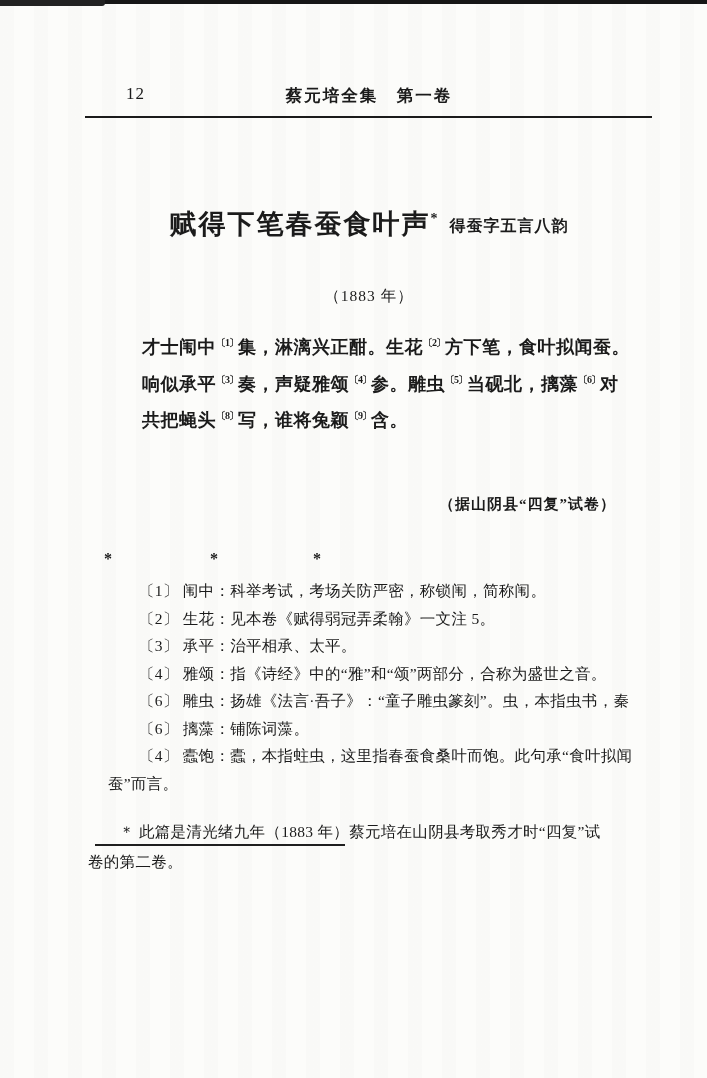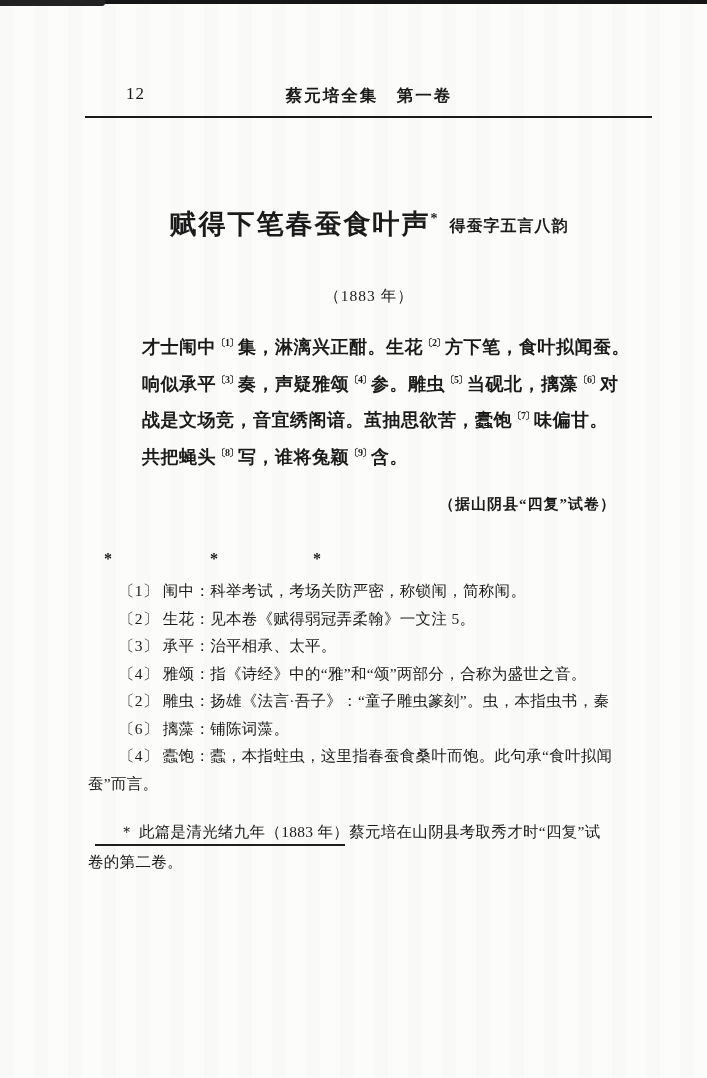--- a/index.html
+++ b/index.html
@@ -38,21 +38,21 @@
 
   .separator-row { position:absolute; top:550px; left:88px; width:562px; height:20px;
     font-size:16px; font-weight:bold; }
   .separator-row span { position:absolute; top:0; }
   .separator-row .a0 { left:16px; }
   .separator-row .a1 { left:122px; }
   .separator-row .a2 { left:225px; }
 
   .annotations { position:absolute; top:577px; left:88px; width:562px;
     font-size:15.5px; line-height:27.5px; font-weight:500; letter-spacing:0.3px; }
-  .annotations .tline { white-space:nowrap; }
+  .annotations .tline { white-space:nowrap;margin-left:20px; }
   .annotations .indent { text-indent:2em; }
 
   .footnote-rule { position:absolute; top:844px; left:95px; width:250px; height:1.5px; background:#1f1f1f; }
 
   .bottom-footnote { position:absolute; top:817px; left:88px; width:562px;
     font-size:15.5px; line-height:30px; font-weight:500; letter-spacing:0.3px; }
   .bottom-footnote .tline { white-space:nowrap; }
   .bottom-footnote .indent { text-indent:2em; }
 
   .fn-ref { font-size:10px; vertical-align:7px; letter-spacing:-1px; font-weight:bold; }
@@ -71,38 +71,37 @@
 
 <div class="title-row">
   <span class="main-title">赋得下笔春蚕食叶声</span><span class="title-note-marker">*</span><span class="subtitle">得蚕字五言八韵</span>
 </div>
 
 <div class="date-line">（1883 年）</div>
 
 <div class="poem">
     <div class="tline indent"><span>才士闱中</span><span class="fn-ref">〔1〕</span><span>集，淋漓兴正酣。生花</span><span class="fn-ref">〔2〕</span><span>方下笔，食叶拟闻蚕。</span></div>
     <div class="tline indent"><span>响似承平</span><span class="fn-ref">〔3〕</span><span>奏，声疑雅颂</span><span class="fn-ref">〔4〕</span><span>参。雕虫</span><span class="fn-ref">〔5〕</span><span>当砚北，摛藻</span><span class="fn-ref">〔6〕</span><span>对</span></div>
-    <div class="tline indent"><span>战是文场竞，音宜绣阁谙。茧抽思欲苦，蠹饱</span><span class="fn-ref">〔7〕</span><span>味偏甘。</span></div>
     <div class="tline indent"><span>共把蝇头</span><span class="fn-ref">〔8〕</span><span>写，谁将兔颖</span><span class="fn-ref">〔9〕</span><span>含。</span></div>
   </div>
 
 <div class="attribution">（据山阴县“四复”试卷）</div>
 
 <div class="separator-row">
   <span class="a0">*</span>
   <span class="a1">*</span>
   <span class="a2">*</span>
 </div>
 
 <div class="annotations">
     <div class="tline indent">〔1〕 闱中：科举考试，考场关防严密，称锁闱，简称闱。</div>
     <div class="tline indent">〔2〕 生花：见本卷《赋得弱冠弄柔翰》一文注 5。</div>
     <div class="tline indent">〔3〕 承平：治平相承、太平。</div>
     <div class="tline indent">〔4〕 雅颂：指《诗经》中的“雅”和“颂”两部分，合称为盛世之音。</div>
-    <div class="tline indent">〔2〕 雕虫：扬雄《法言·吾子》：“童子雕虫篆刻”。虫，本指虫书，秦</div>
+    <div class="tline indent">〔6〕 雕虫：扬雄《法言·吾子》：“童子雕虫篆刻”。虫，本指虫书，秦</div>
     <div class="tline indent">〔6〕 摛藻：铺陈词藻。</div>
     <div class="tline indent">〔4〕 蠹饱：蠹，本指蛀虫，这里指春蚕食桑叶而饱。此句承“食叶拟闻</div>
     <div class="tline">蚕”而言。</div>
   </div>
 
 <div class="footnote-rule"></div>
 
 <div class="bottom-footnote">
     <div class="tline indent">＊ 此篇是清光绪九年（1883 年）蔡元培在山阴县考取秀才时“四复”试</div>
     <div class="tline">卷的第二卷。</div>

